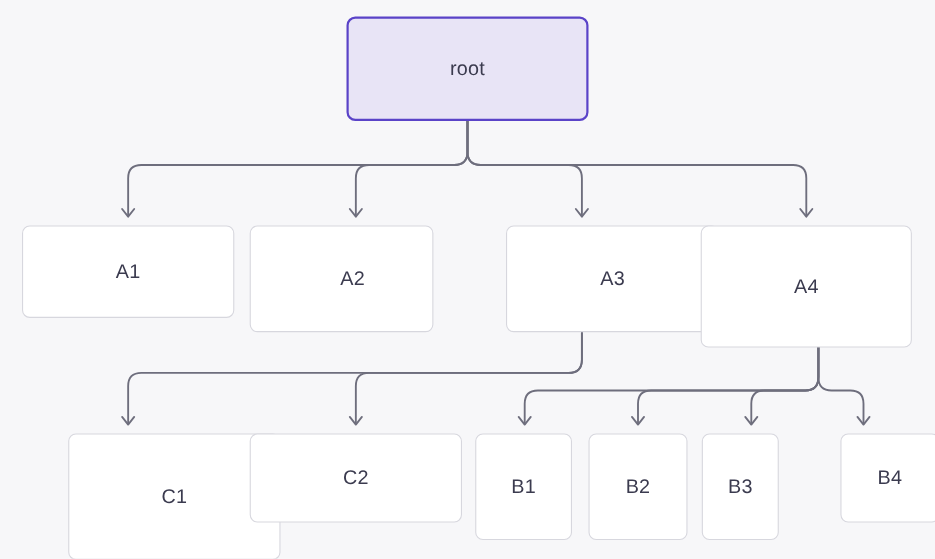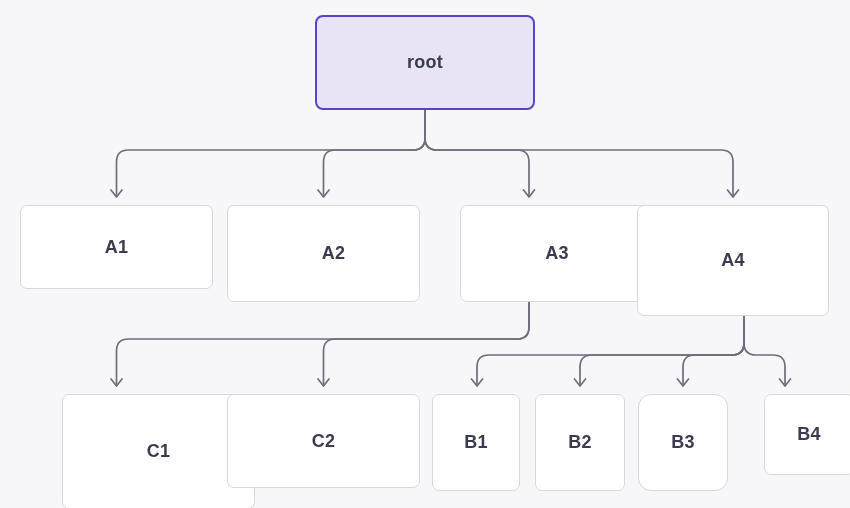--- a/index.html
+++ b/index.html
@@ -32,21 +32,21 @@
   .node {
     position: absolute;
     display: flex;
     align-items: center;
     justify-content: center;
     background: var(--node-fill);
     border: 1.5px solid var(--node-border);
     border-radius: 7px;
     color: var(--text);
     font-size: 18px;
-    font-weight: 700;
+    font-weight: 400;
     letter-spacing: 0.2px;
     cursor: default;
   }
   .node.root {
     background: var(--root-fill);
     border: 2px solid var(--root-border);
     border-radius: 8px;
   }
   .node .label { pointer-events: none; }
 </style>
@@ -76,41 +76,41 @@
       <path d="M 744 302 L 744 343 Q 744 355 756 355 L 773 355 Q 785 355 785 367 L 785 385" fill="none" stroke="#6e6e7d" stroke-width="1.7" stroke-linecap="round"></path>
       <path d="M 779.5 379 L 785 386 L 790.5 379" fill="none" stroke="#6e6e7d" stroke-width="1.7" stroke-linecap="round" stroke-linejoin="round"></path>
     </svg>
   <div id="node-layer">
       <div class="node root" style="left: 315px; top: 15px; width: 220px; height: 95px;">
         <span class="label">root</span>
       </div>
       <div class="node" style="left: 20px; top: 205px; width: 193px; height: 84px;">
         <span class="label">A1</span>
       </div>
-      <div class="node" style="left: 227px; top: 205px; width: 193px; height: 97px; padding-left: 20px;">
+      <div class="node" style="left: 227px; top: 205px; width: 167px; height: 97px; padding-left: 20px;">
         <span class="label">A2</span>
       </div>
       <div class="node" style="left: 432px; top: 205px; width: 194px; height: 97px; margin-left: 28px;">
         <span class="label">A3</span>
       </div>
       <div class="node" style="left: 637px; top: 205px; width: 192px; height: 111px;">
         <span class="label">A4</span>
       </div>
       <div class="node" style="left: 20px; top: 394px; width: 193px; height: 115px; margin-left: 42px;">
         <span class="label">C1</span>
       </div>
-      <div class="node" style="left: 227px; top: 394px; width: 193px; height: 94px;">
+      <div class="node" style="left: 227px; top: 394px; width: 193px; height: 81px;">
         <span class="label">C2</span>
       </div>
       <div class="node" style="left: 432px; top: 394px; width: 88px; height: 97px;">
         <span class="label">B1</span>
       </div>
       <div class="node" style="left: 535px; top: 394px; width: 90px; height: 97px;">
         <span class="label">B2</span>
       </div>
-      <div class="node" style="left: 638px; top: 394px; width: 90px; height: 97px; border-radius: 13px;">
+      <div class="node" style="left: 638px; top: 394px; width: 70px; height: 97px;">
         <span class="label">B3</span>
       </div>
       <div class="node" style="left: 764px; top: 394px; width: 90px; height: 81px;">
         <span class="label">B4</span>
       </div>
     </div>
 </div>
 
 </body></html>

